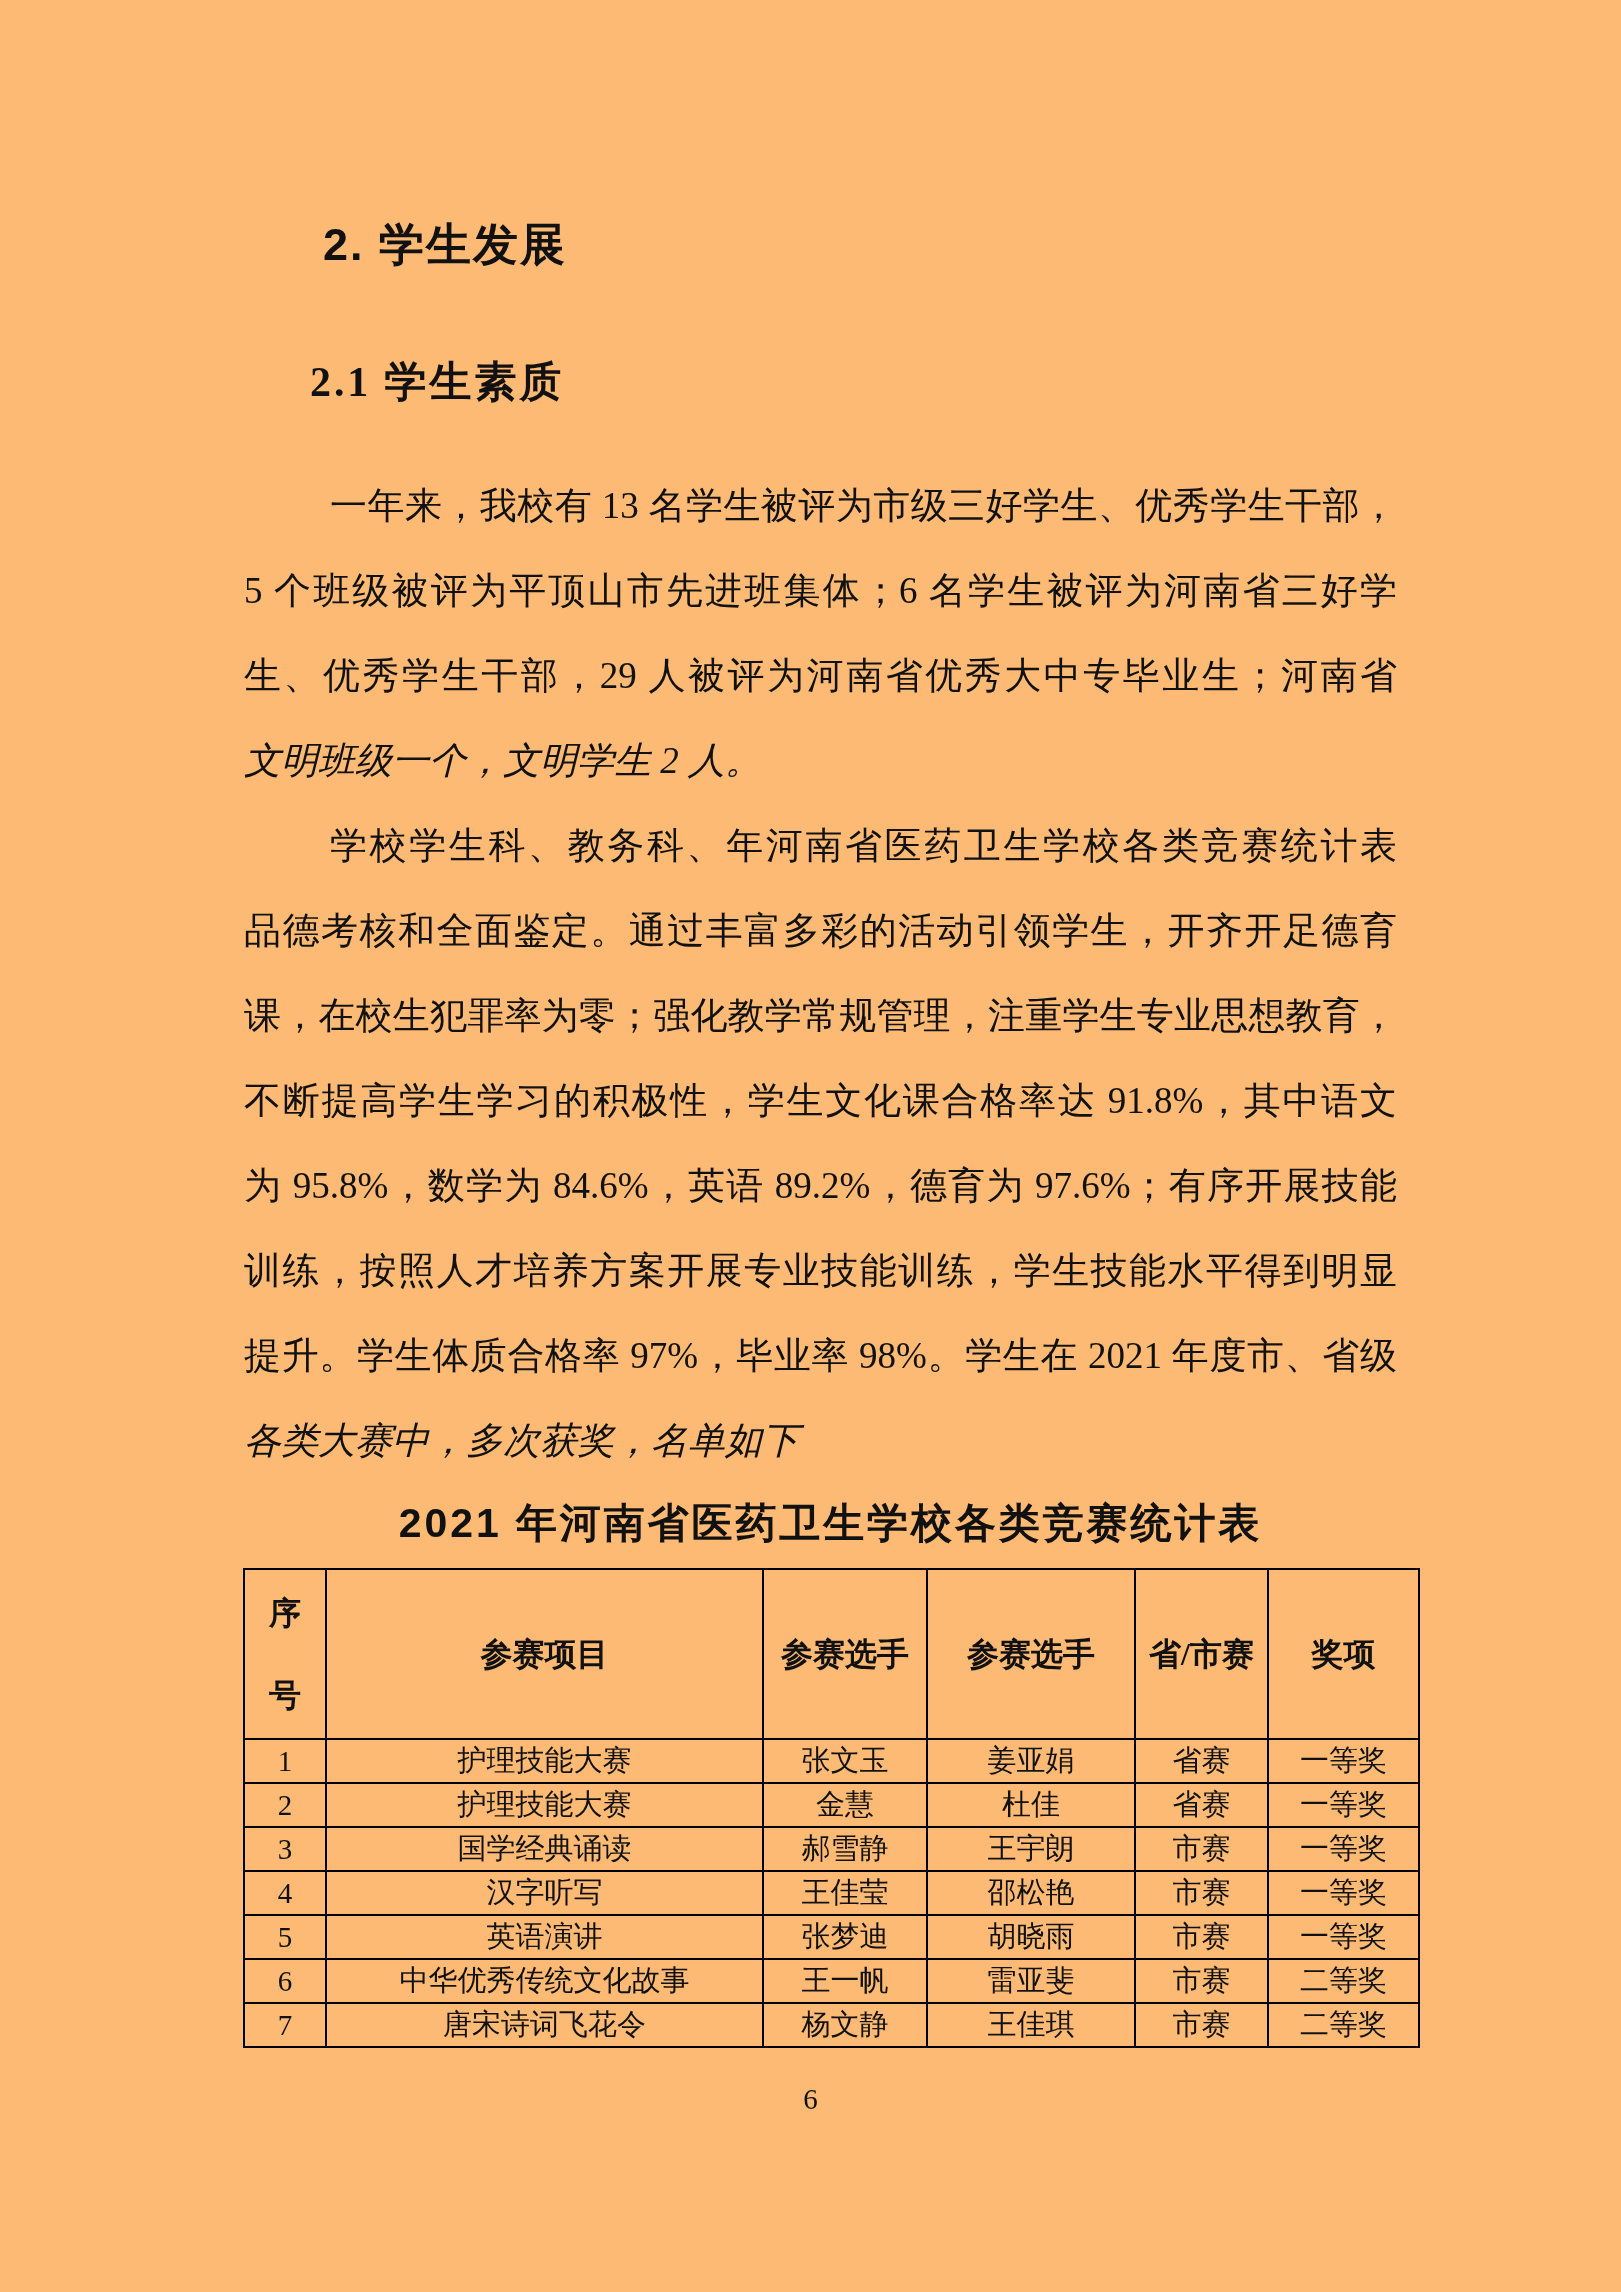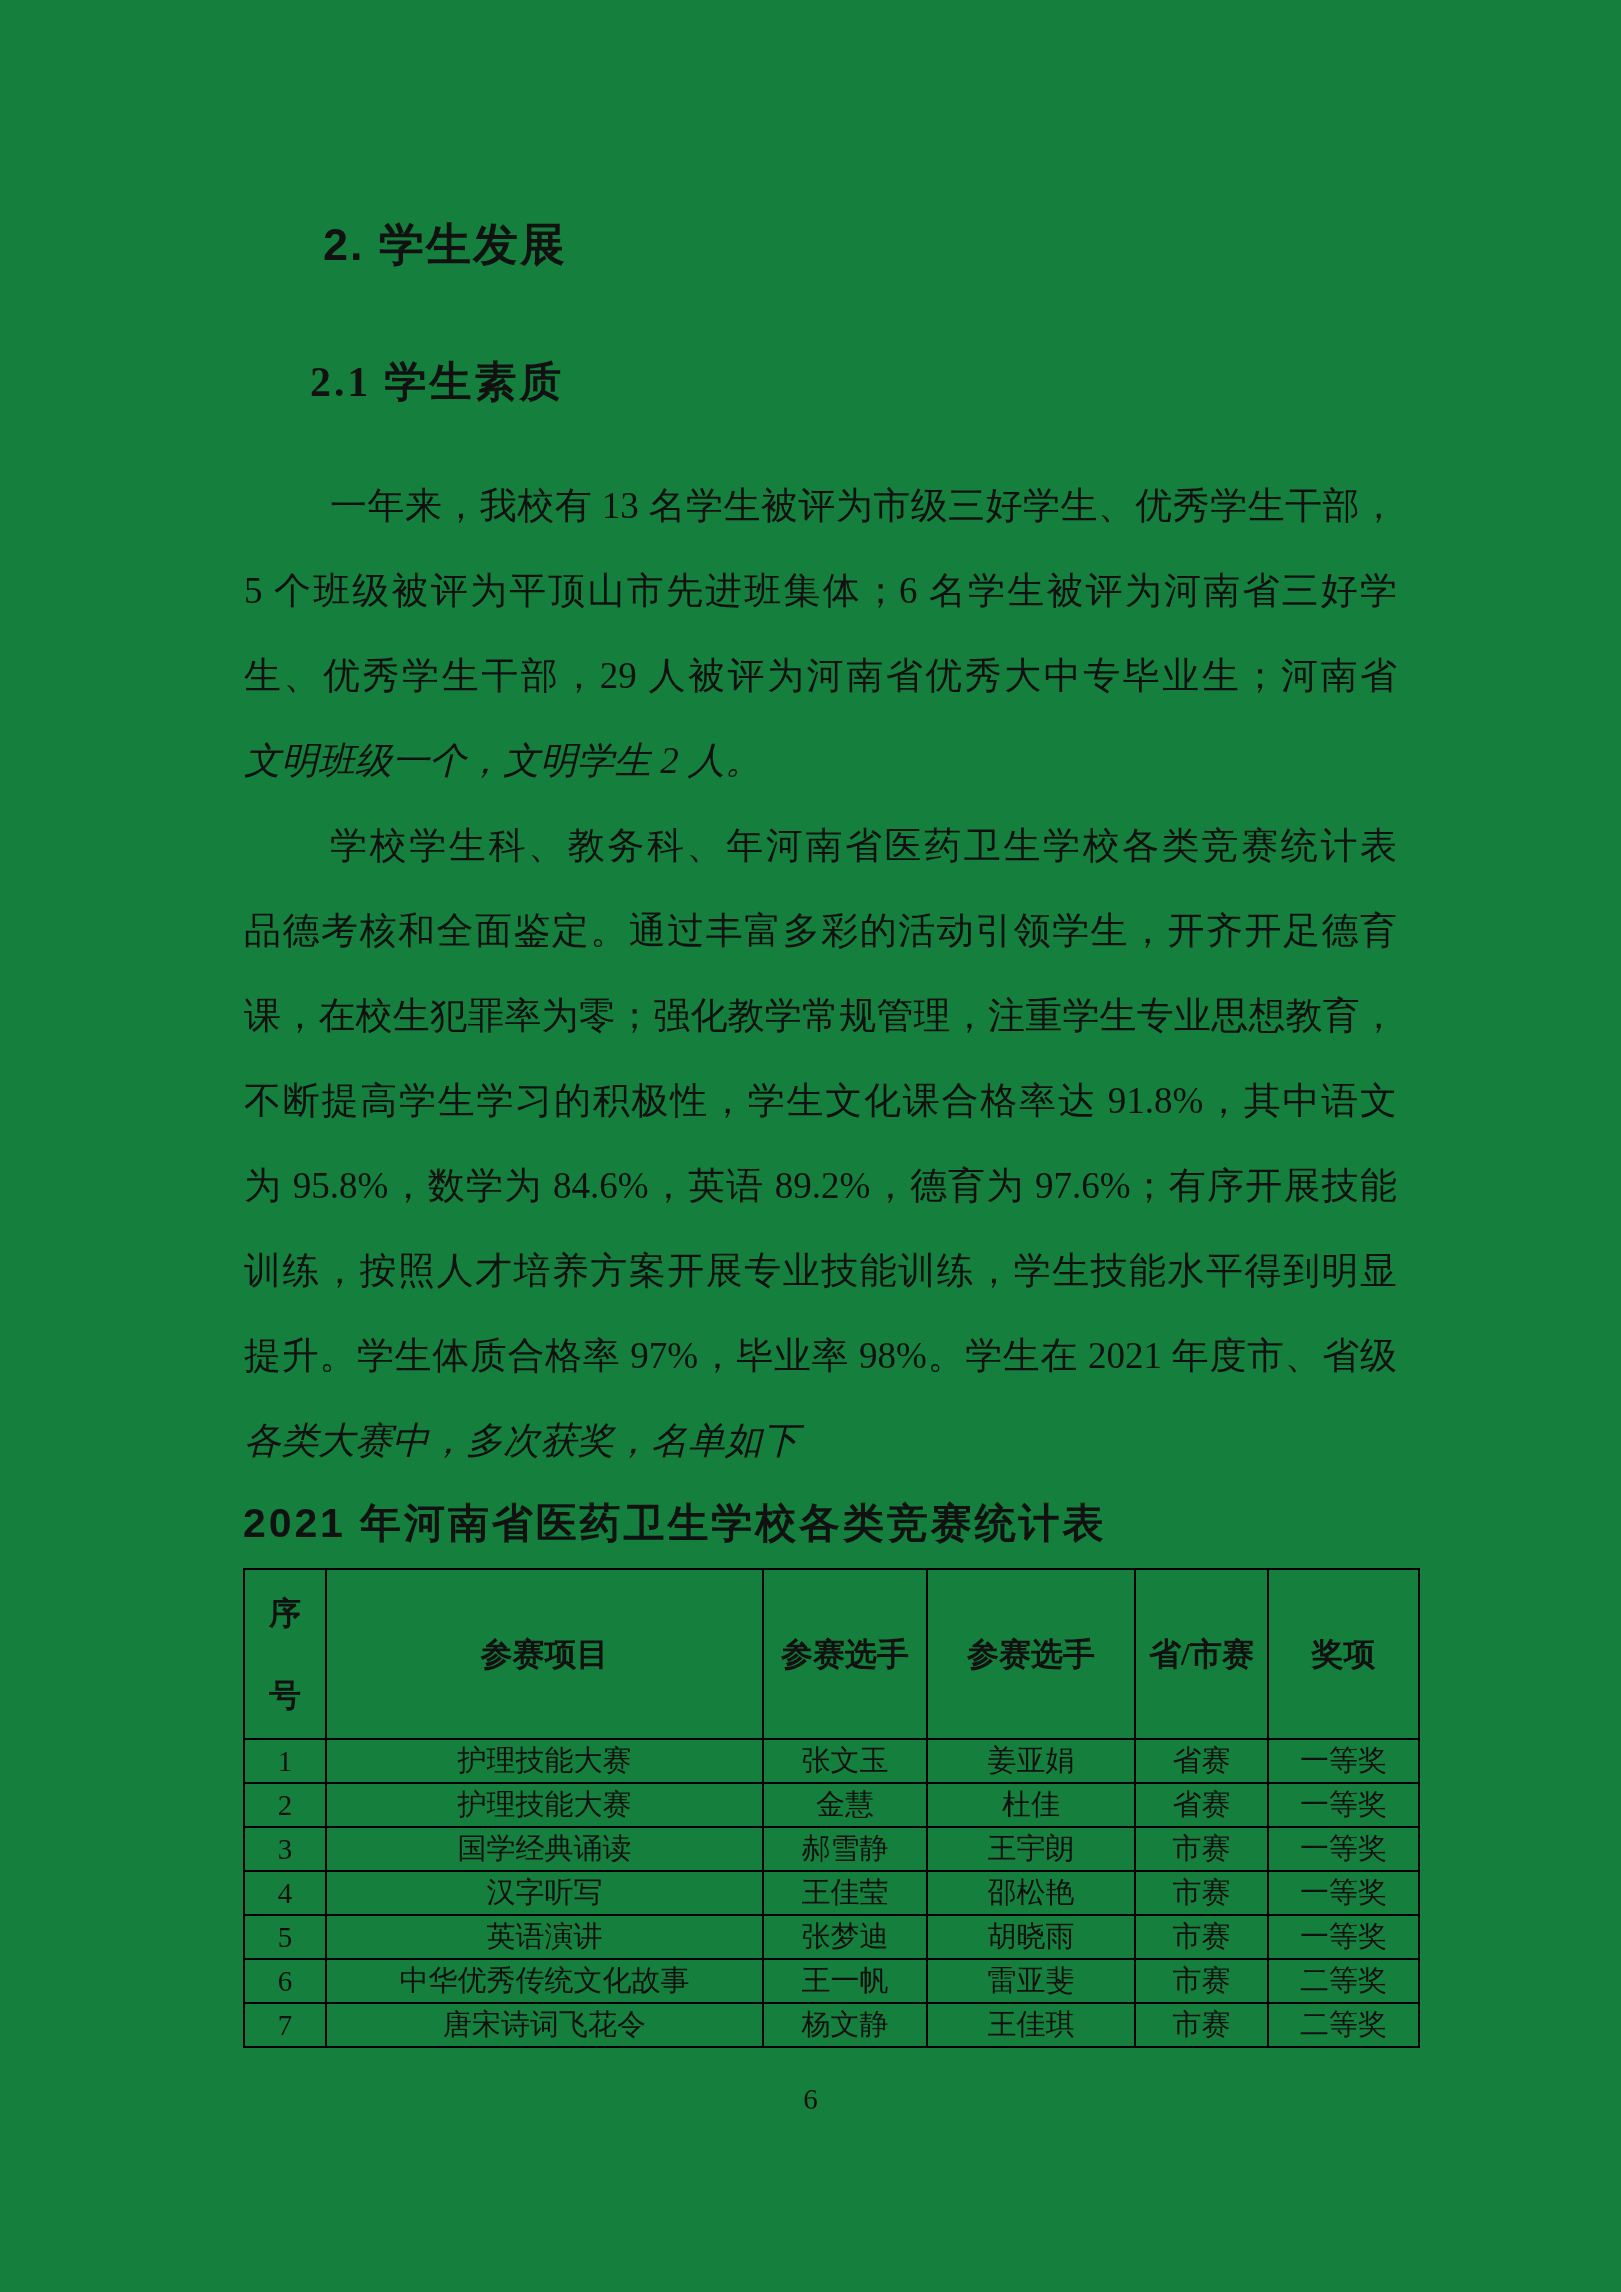--- a/index.html
+++ b/index.html
@@ -6,21 +6,21 @@
   body {
     width: 1621px; height: 2293px;
     background: #ffffff;
     position: relative;
     font-family: "Liberation Serif", "DejaVu Serif", serif;
     color: #111111;
     overflow: hidden;
   }
   .page {
     position: absolute; inset: 0;
-    background: #15803d;
+    background: #fdba74;
     padding-left: 48px;
   }
   .h1 {
     position: absolute; left: 323px; top: 220px;
     font-family: "Liberation Sans", "DejaVu Sans", sans-serif;
     font-size: 45px; font-weight: 700; line-height: 49px;
     letter-spacing: 2px; white-space: nowrap;
   }
   .h2 {
     position: absolute; left: 310px; top: 359px;
@@ -33,21 +33,21 @@
   .body-line {
     height: 85px; line-height: 85px;
     font-size: 37px;
     text-align: justify; text-align-last: justify;
     white-space: nowrap;
   }
   .body-line.first { text-indent: 86px; }
   .body-line.last { text-align-last: left; font-style: italic; }
   .table-title {
     position: absolute; left: 243px; top: 1496px; width: 1175px;
-    text-align: left;
+    text-align: center;
     font-family: "Liberation Sans", "DejaVu Sans", sans-serif;
     font-size: 41px; font-weight: 700; line-height: 55px;
     letter-spacing: 2.9px; white-space: nowrap;
   }
   table.comp-table {
     position: absolute; left: 243px; top: 1568px;
     width: 1175px;
     border-collapse: collapse; table-layout: fixed;
     border: 2.9px solid #000000;
   }

